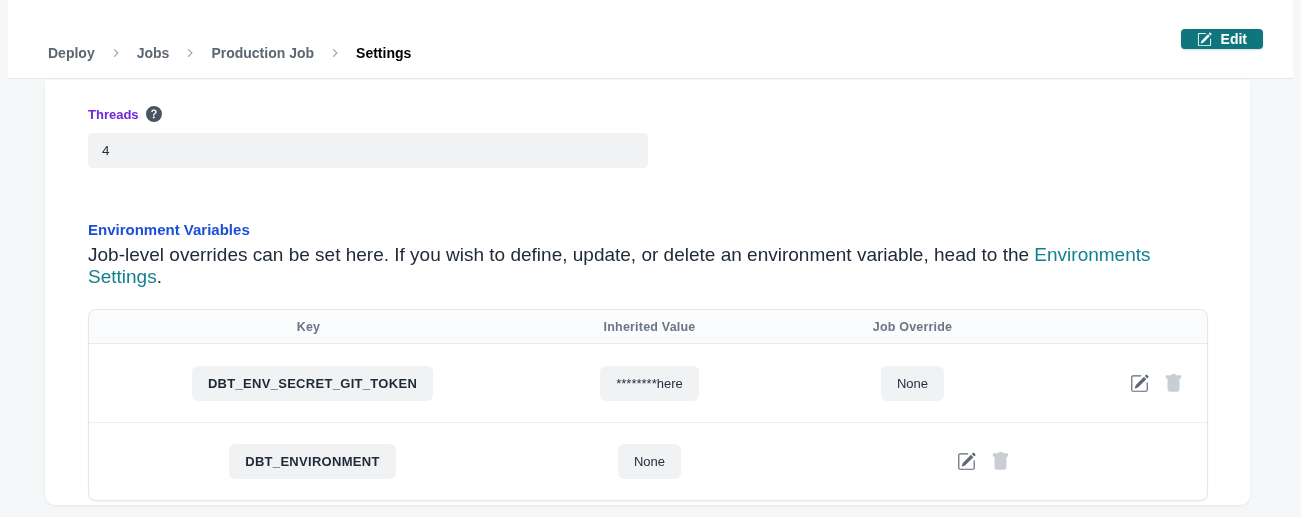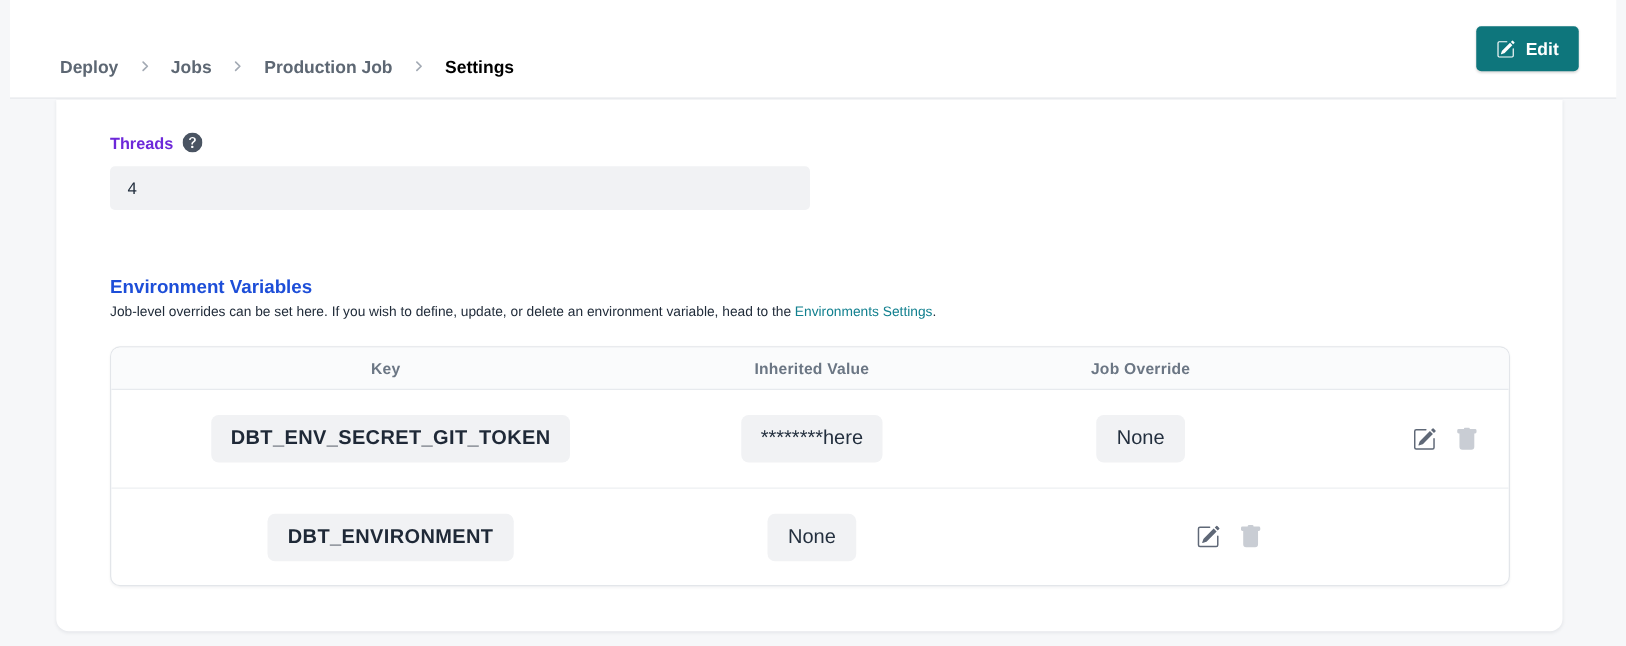--- a/index.html
+++ b/index.html
@@ -25,21 +25,21 @@
     font-size:14px; font-weight:700; color:#5d6773; cursor:pointer;
   }
   .crumb.current { color:#000000; }
   .crumb-sep { display:flex; align-items:center; }
   .crumb-sep svg { display:block; }
 
   .edit-button {
     display:flex; align-items:center; gap:9px;
     background:#0e767c; color:#ffffff;
     border:none; border-radius:4px;
-    height:36px; padding:0 16px;
+    height:20px; padding:0 16px;
     font-family:"Liberation Sans", sans-serif;
     font-size:14px; font-weight:700;
     cursor:pointer;
     box-shadow:0 1px 2px rgba(0,0,0,.15);
   }
   .edit-button svg { display:block; }
 
   
   .content-card {
     position:absolute; top:80px; left:45px;
@@ -64,21 +64,21 @@
     font-size:13.5px; color:#232f3e;
   }
 
   
   .section-title {
     margin-top:53px;
     font-size:15px; font-weight:700; color:#1d4ed8;
   }
   .section-desc {
     margin-top:6px;
-    font-size:11px; color:#212c3a;
+    font-size:19px; color:#212c3a;
   }
   .section-desc a { color:#12808f; text-decoration:none; cursor:pointer; }
 
   
   .env-table {
     margin-top:21px;
     width:1120px;
     border:1px solid #e3e6ea;
     border-radius:8px;
     background:#ffffff;
@@ -102,21 +102,21 @@
   .t-cell { padding-left:20px; }
   .t-body-row { height:78px; }
   .t-body-row + .t-body-row { border-top:1px solid #edeff2; }
   .t-body-row .t-cell:first-child { padding-left:28px; }
 
   .pill {
     display:inline-block;
     background:#f1f2f4;
     border-radius:6px;
     padding:10px 16px;
-    font-size:16px;
+    font-size:13px;
     color:#232f3e;
     white-space:nowrap;
   }
   .pill.key-pill { font-weight:700; color:#1f2937; letter-spacing:.3px; }
 
   .actions-cell {
     justify-self:end;
     padding-right:24px;
     display:flex; align-items:center; gap:15px;
   }

